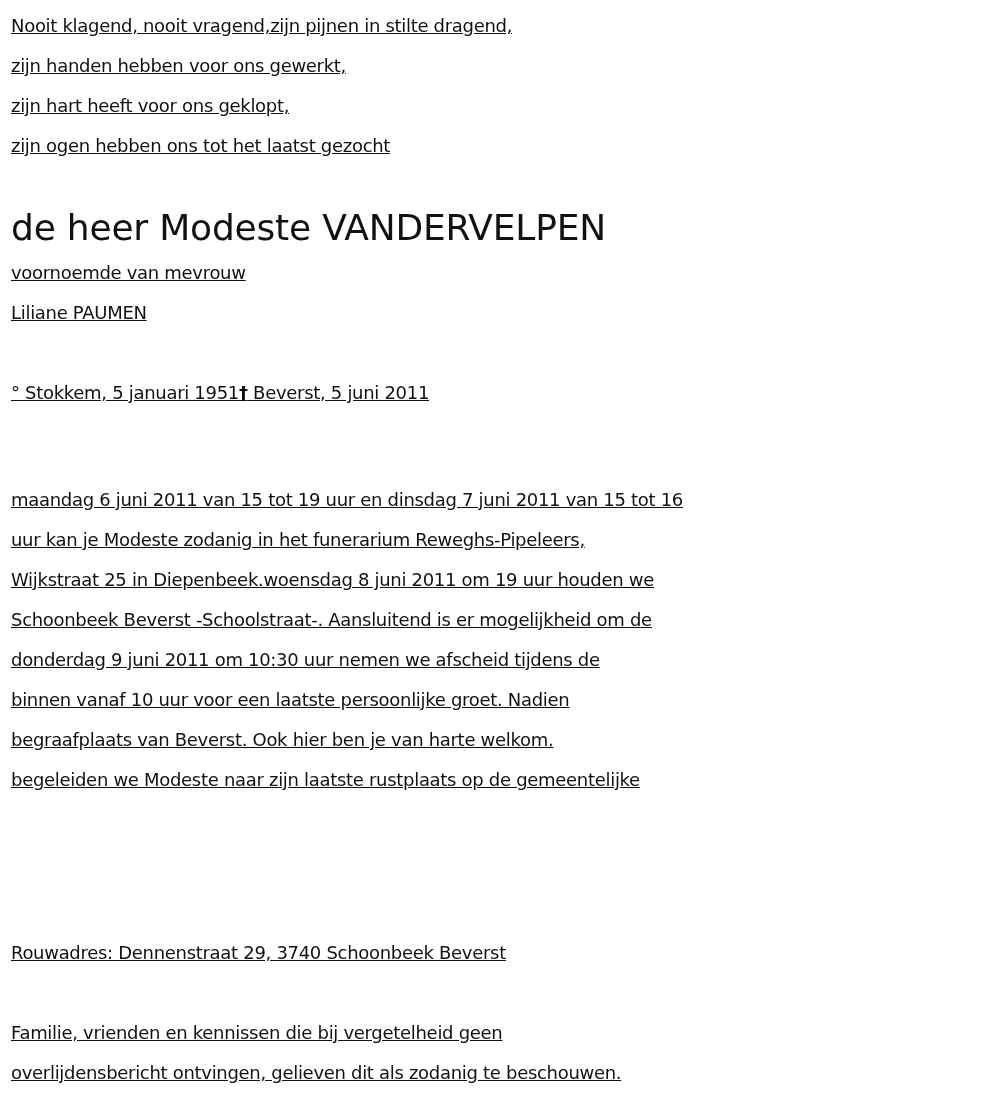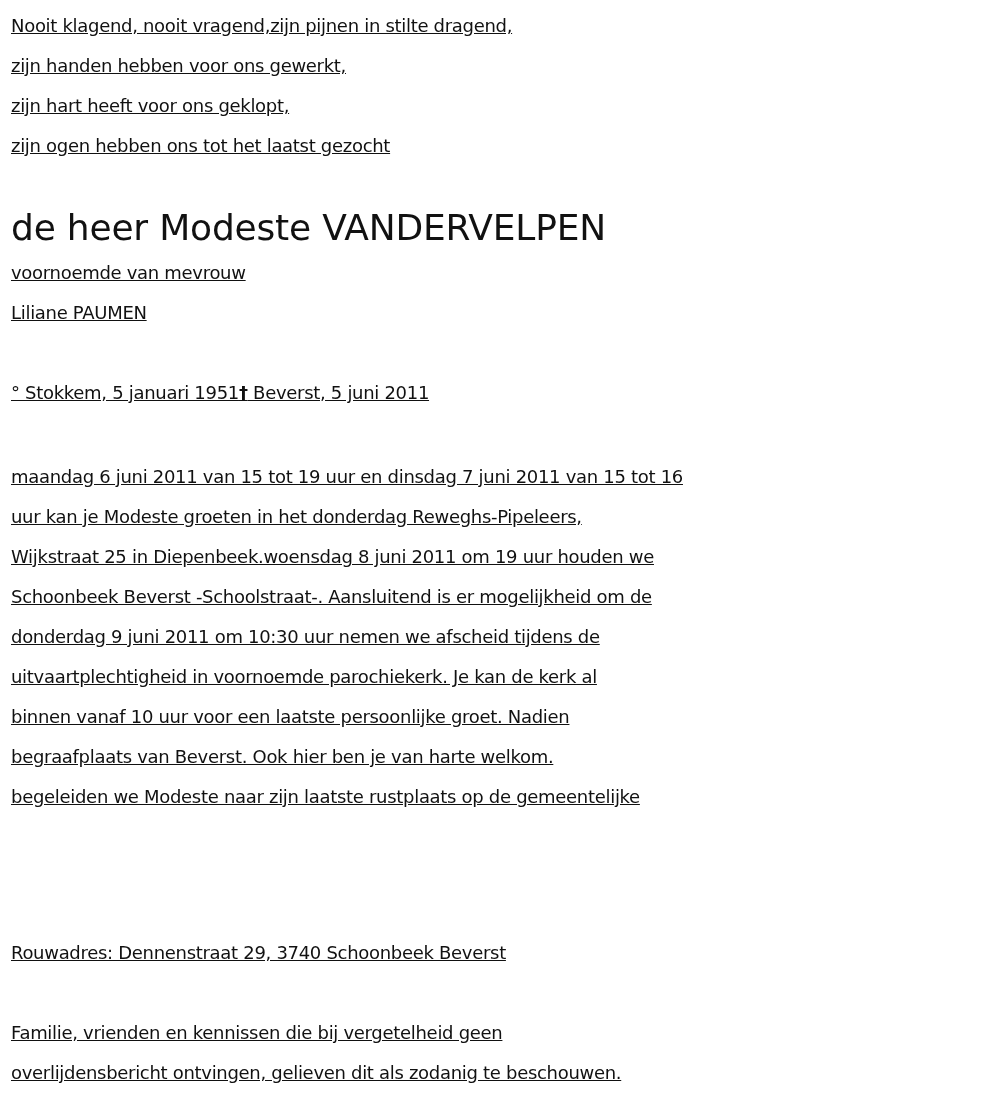--- a/index.html
+++ b/index.html
@@ -33,21 +33,21 @@
       left: 11px;
       font-size: 36px;
       font-weight: normal;
       line-height: 44px;
       white-space: nowrap;
       letter-spacing: -0.2px;
     }
     .spouse { position: absolute; top: 253px; left: 11px; }
     .dates { position: absolute; top: 373px; left: 11px; }
     .cross { font-weight: bold; }
-    .details { position: absolute; top: 457px; left: 11px; }
+    .details { position: absolute; top: 480px; left: 11px; }
     .address { position: absolute; top: 933px; left: 11px; }
     .notice { position: absolute; top: 1013px; left: 11px; }
   </style>
 </head>
 <body>
 
 <div class="page">
 
   <div class="poem">
     <div class="line">Nooit klagend, nooit vragend,zijn pijnen in stilte dragend,</div>
@@ -62,25 +62,24 @@
     <div class="line">voornoemde van mevrouw</div>
     <div class="line">Liliane PAUMEN</div>
   </div>
 
   <div class="dates line">
     <span>° Stokkem, 5 januari 1951</span><span class="cross">†</span><span> Beverst, 5 juni 2011</span>
   </div>
 
   <div class="details">
     <div class="line">maandag 6 juni 2011 van 15 tot 19 uur en dinsdag 7 juni 2011 van 15 tot 16</div>
-    <div class="line">uur kan je Modeste groeten in het donderdag Reweghs-Pipeleers,</div>
+    <div class="line">uur kan je Modeste zodanig in het funerarium Reweghs-Pipeleers,</div>
     <div class="line">Wijkstraat 25 in Diepenbeek.woensdag 8 juni 2011 om 19 uur houden we</div>
     <div class="line">Schoonbeek Beverst -Schoolstraat-. Aansluitend is er mogelijkheid om de</div>
     <div class="line">donderdag 9 juni 2011 om 10:30 uur nemen we afscheid tijdens de</div>
-    <div class="line">uitvaartplechtigheid in voornoemde parochiekerk. Je kan de kerk al</div>
     <div class="line">binnen vanaf 10 uur voor een laatste persoonlijke groet. Nadien</div>
     <div class="line">begraafplaats van Beverst. Ook hier ben je van harte welkom.</div>
     <div class="line">begeleiden we Modeste naar zijn laatste rustplaats op de gemeentelijke</div>
   </div>
 
   <div class="address line">Rouwadres: Dennenstraat 29, 3740 Schoonbeek Beverst</div>
 
   <div class="notice">
     <div class="line">Familie, vrienden en kennissen die bij vergetelheid geen</div>
     <div class="line">overlijdensbericht ontvingen, gelieven dit als zodanig te beschouwen.</div>

